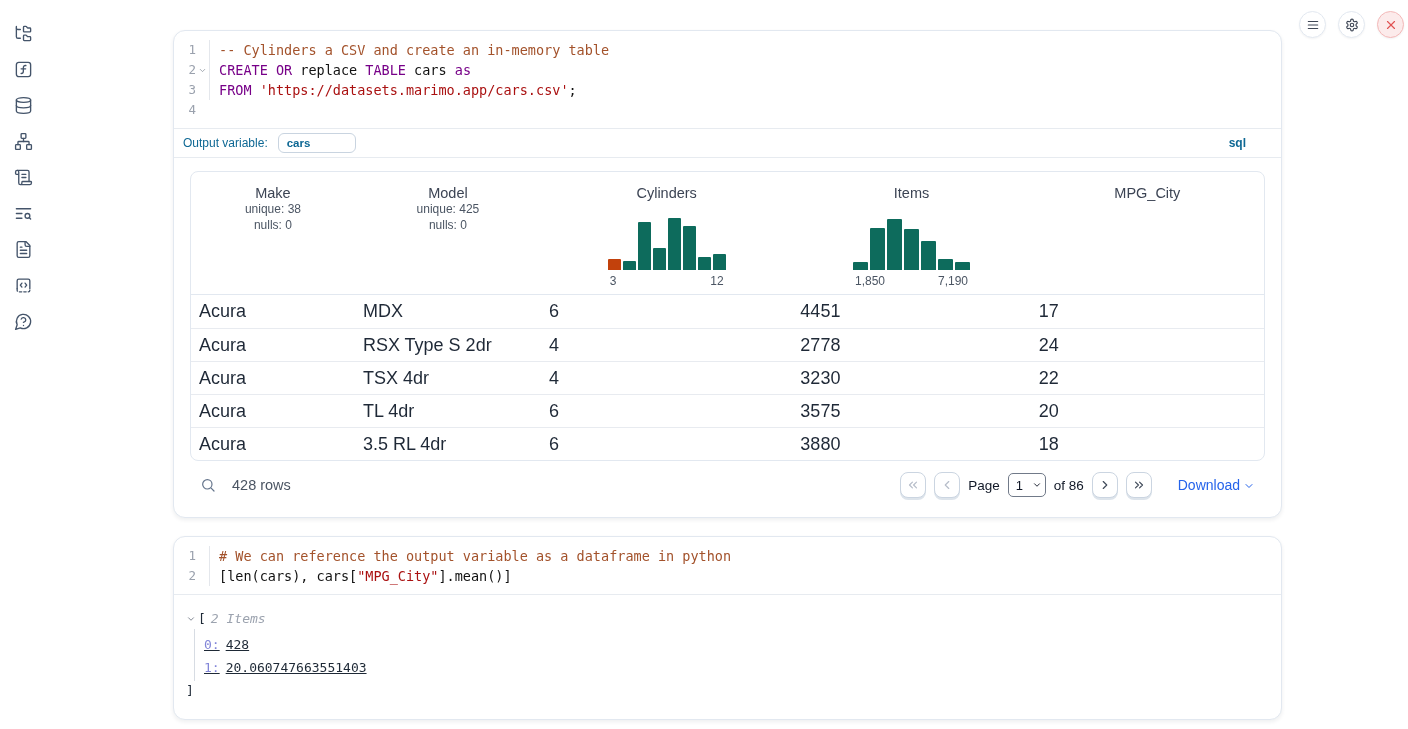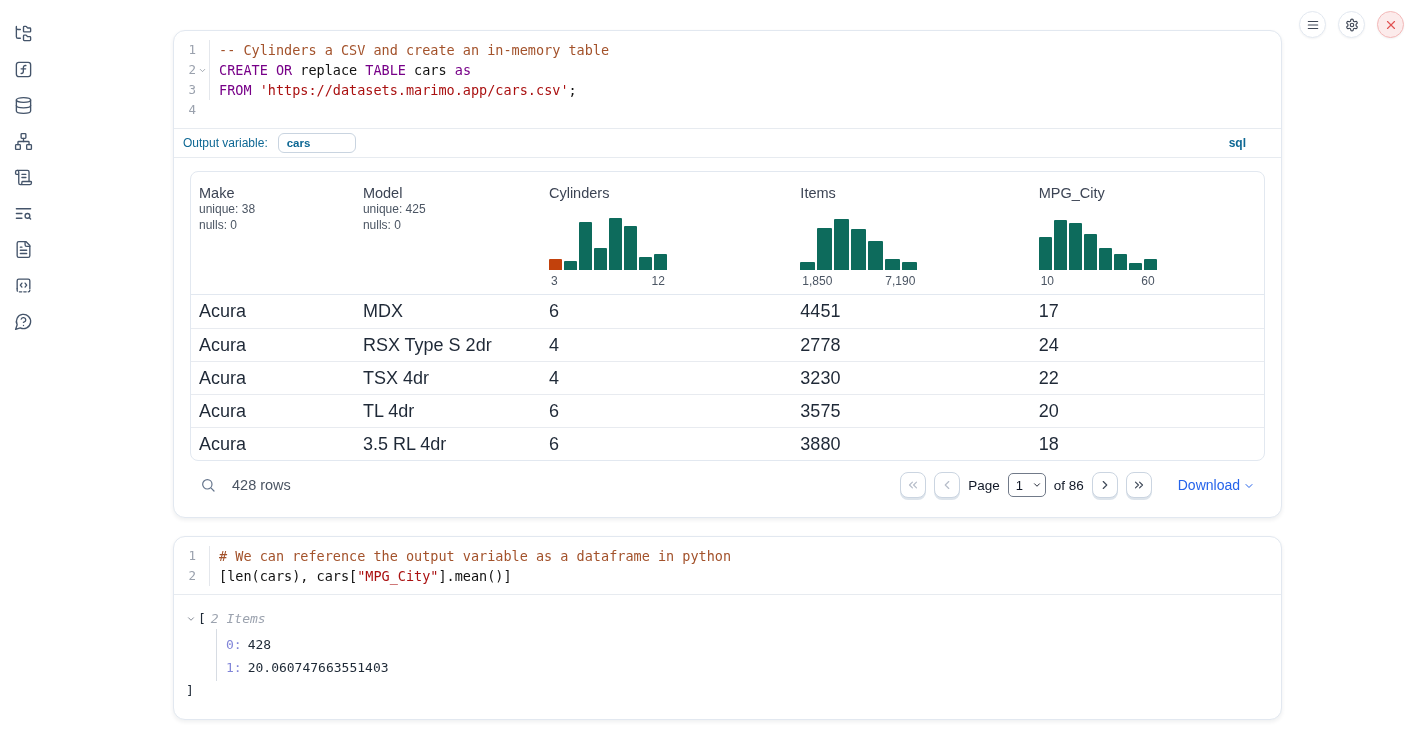--- a/index.html
+++ b/index.html
@@ -52,21 +52,21 @@
   .outvar-input { margin-left:10px; width:78px; height:20px; border:1px solid #c9d4e0;
     border-radius:6px; padding:0 8px; font-size:11.5px; font-weight:bold; color:#0e6894;
     font-family:"Liberation Sans", sans-serif; outline:none; }
   .lang-badge { margin-left:auto; font-size:12px; font-weight:bold; color:#0e6894; }
 
   
   .output-area { padding:13px 16px 10px; }
   .data-table { border:1px solid #e2e8f0; border-radius:8px; overflow:hidden; }
   .thead { display:grid; grid-template-columns:163fr 185fr 250fr 237fr 232fr;
     border-bottom:1px solid #e2e8f0; }
-  .th { height:122px; padding:13px 8px 6px; display:flex; flex-direction:column; }
+  .th { height:122px; padding:13px 8px 6px; display:flex; flex-direction:column;align-items:center; }
   .col-title { font-size:14.5px; color:#3c4454; }
   .col-stat { font-size:12px; line-height:16px; color:#4b5563; }
   .col-stat:first-of-type { margin-top:10px; }
   .hist { margin-top:auto; }
   .hist-bars { display:flex; align-items:flex-end; gap:2px; height:52px; }
   .hist-bar { border-radius:1px 1px 0 0; }
   .hist-axis { display:flex; justify-content:space-between; font-size:12px;
     color:#4b5563; margin-top:4px; padding:0 2px; }
   .trow { display:grid; grid-template-columns:163fr 185fr 250fr 237fr 232fr;
     height:33px; align-items:center; cursor:pointer; }
@@ -103,21 +103,21 @@
     stroke-linecap:round; stroke-linejoin:round; margin-top:2px; }
 
   
   .tree-area { border-top:1px solid #e7ebf0; padding:14px 16px 18px 12px;
     font-family:"DejaVu Sans Mono", monospace; font-size:13px; color:#1e2936; }
   .tree-head { display:flex; align-items:center; line-height:20px; }
   .tree-chevron { display:flex; margin-right:2px; cursor:pointer; }
   .tree-chevron svg { width:10px; height:10px; stroke:#6b7280; fill:none; stroke-width:2;
     stroke-linecap:round; stroke-linejoin:round; }
   .tree-items-label { color:#9ca3af; font-style:italic; margin-left:5px; }
-  .tree-items { margin-left:30px; border-left:1px solid #d7dce3; padding:5px 0 2px 9px; }
+  .tree-items { margin-left:8px; border-left:1px solid #d7dce3; padding:5px 0 2px 9px;text-decoration:underline; }
   .tree-item { line-height:22.5px; }
   .tree-key { color:#8185d8; }
   .tree-val { color:#1e2936; margin-left:6px; }
   .tree-close { line-height:20px; }
 </style>
 </head>
 <body>
 
 <aside class="sidebar">
   <button class="side-btn">
@@ -294,36 +294,20 @@
                   <div class="hist-bar" style="height: 8px; width: 15px; background: rgb(13, 107, 92);"></div>
                 </div>
                 <div class="hist-axis" style="width: 117px;">
                   <span>1,850</span>
                   <span>7,190</span>
                 </div>
               </div>
             </div>
             <div class="th">
               <div class="col-title">MPG_City</div>
-              <div class="hist">
-                <div class="hist-bars" style="width: 118px;">
-                  <div class="hist-bar" style="height: 33px; width: 13px; background: rgb(13, 107, 92);"></div>
-                  <div class="hist-bar" style="height: 50px; width: 13px; background: rgb(13, 107, 92);"></div>
-                  <div class="hist-bar" style="height: 47px; width: 13px; background: rgb(13, 107, 92);"></div>
-                  <div class="hist-bar" style="height: 36px; width: 13px; background: rgb(13, 107, 92);"></div>
-                  <div class="hist-bar" style="height: 22px; width: 13px; background: rgb(13, 107, 92);"></div>
-                  <div class="hist-bar" style="height: 16px; width: 13px; background: rgb(13, 107, 92);"></div>
-                  <div class="hist-bar" style="height: 7px; width: 13px; background: rgb(13, 107, 92);"></div>
-                  <div class="hist-bar" style="height: 11px; width: 13px; background: rgb(13, 107, 92);"></div>
-                </div>
-                <div class="hist-axis" style="width: 118px;">
-                  <span>10</span>
-                  <span>60</span>
-                </div>
-              </div>
             </div>
           </div>
         <div id="tbody">
             <div class="trow">
               <div class="td">Acura</div>
               <div class="td">MDX</div>
               <div class="td">6</div>
               <div class="td">4451</div>
               <div class="td">17</div>
             </div>

